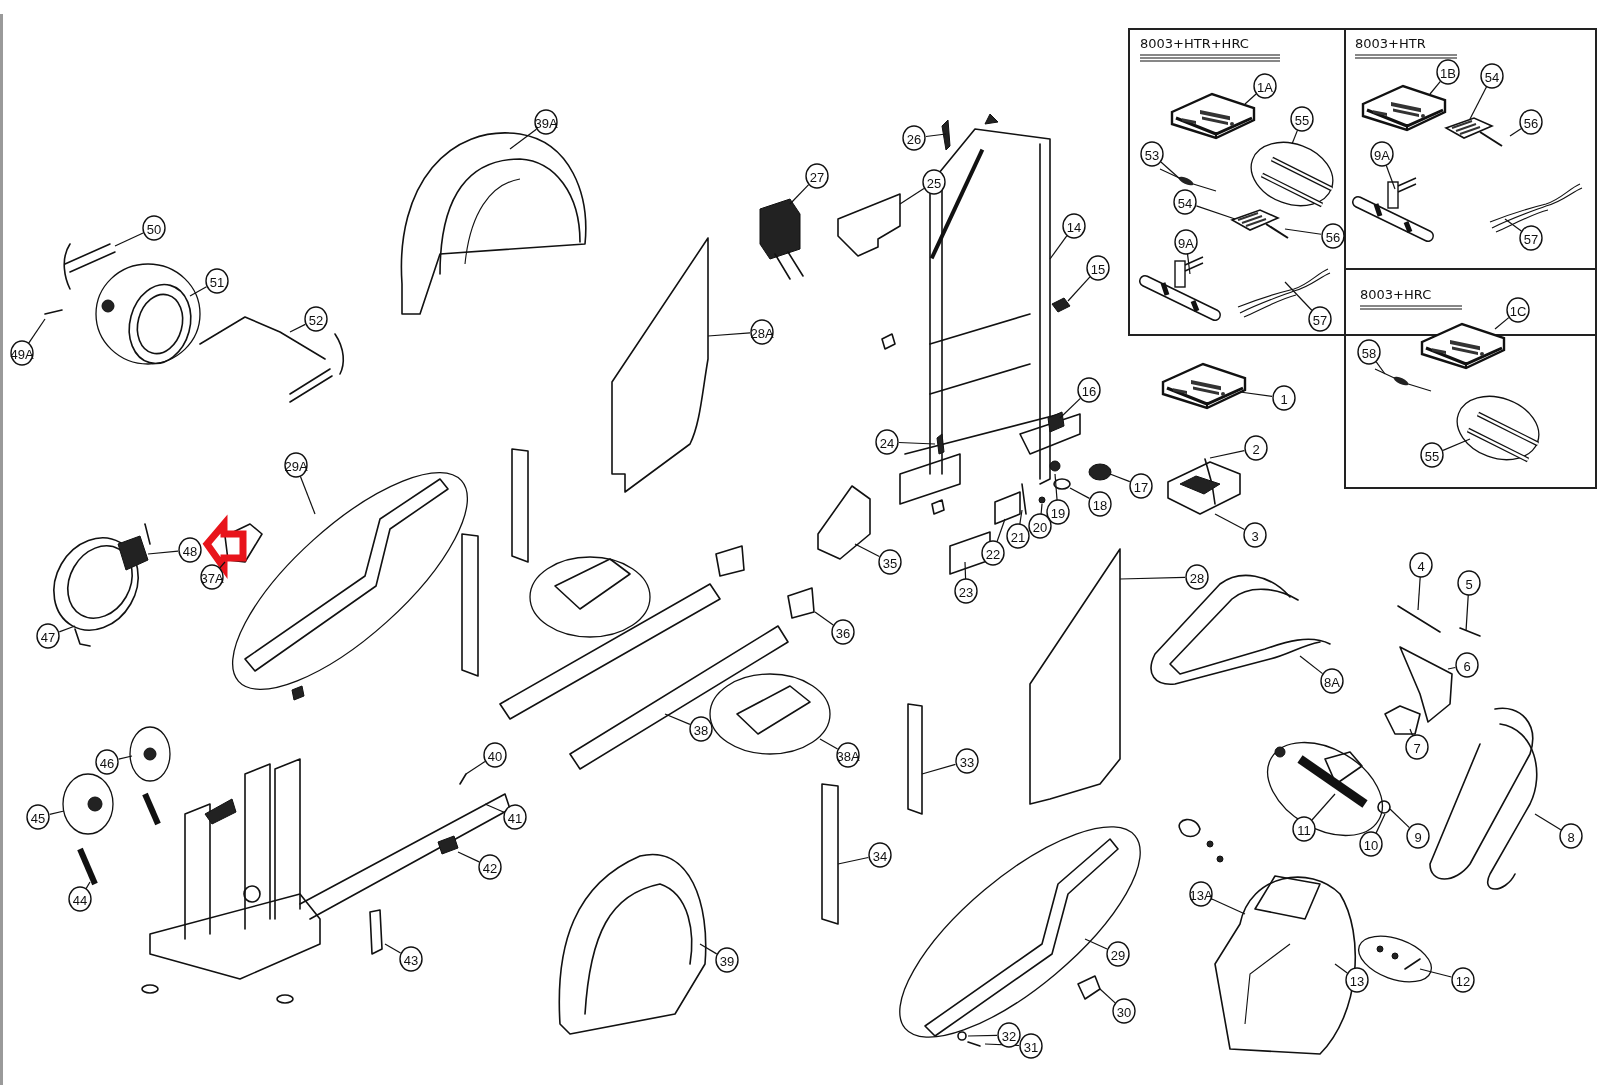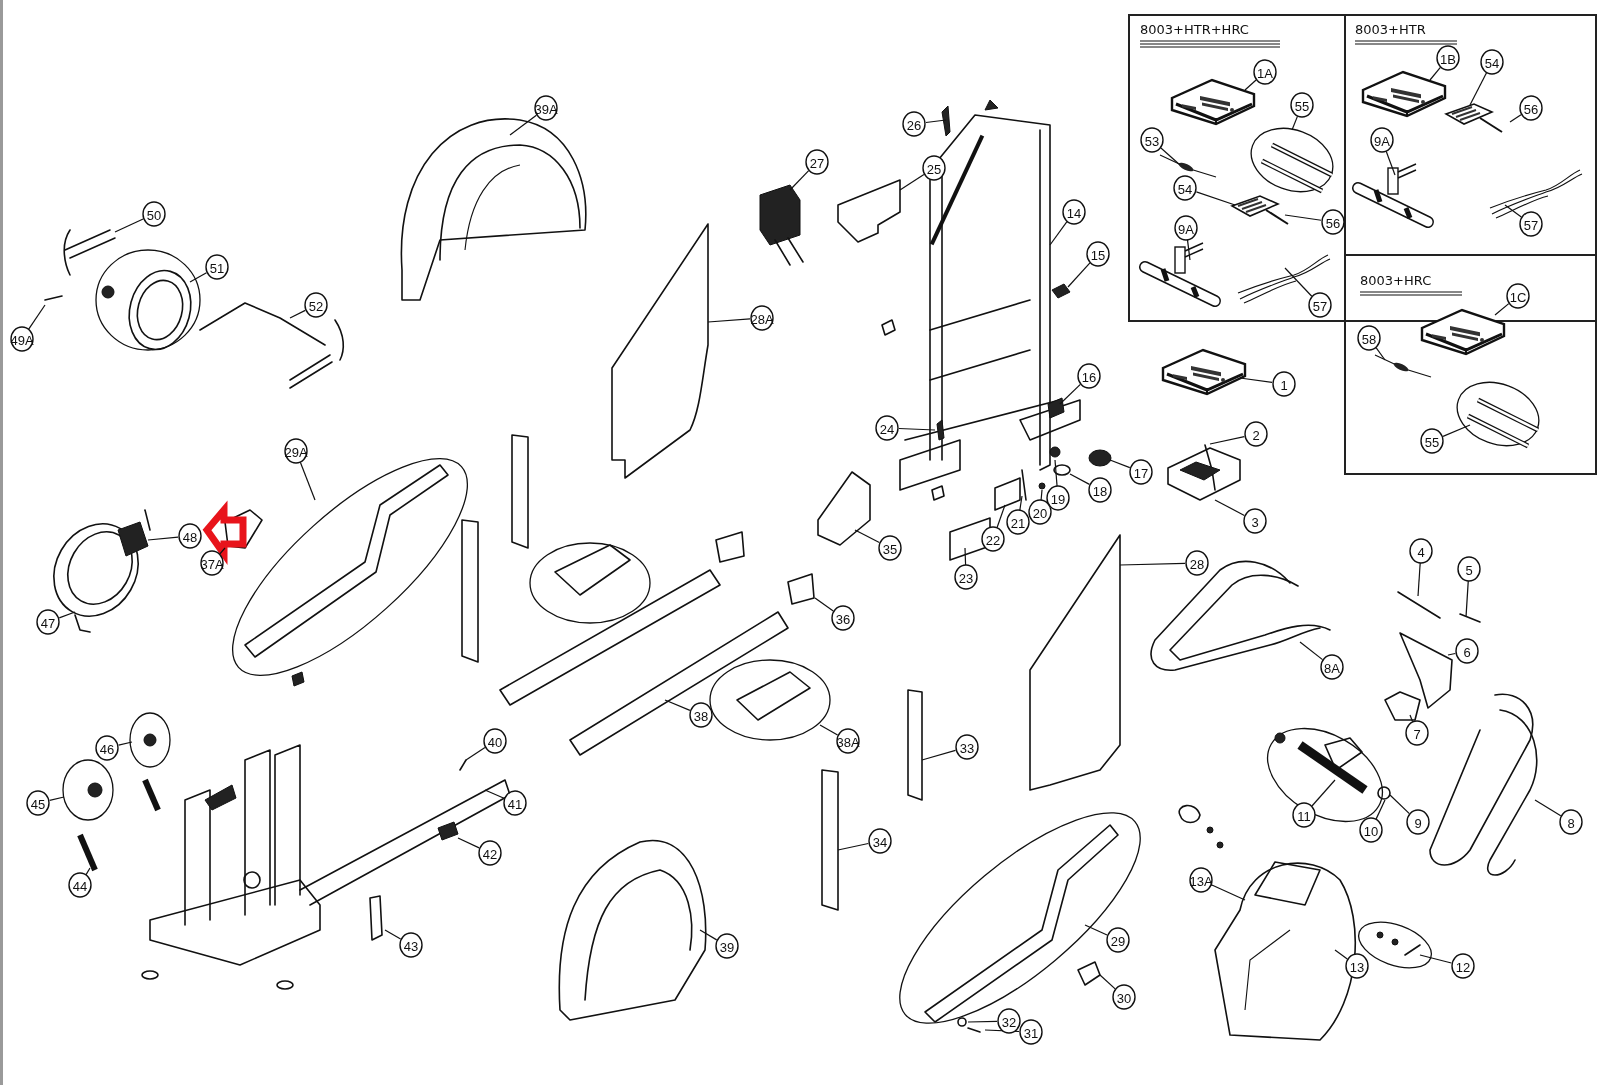--- a/index.html
+++ b/index.html
@@ -1,18 +1,18 @@
 <!DOCTYPE html>
 <html><head>
 <meta charset="utf-8">
 <style>
   html, body { margin: 0; padding: 0; background: #ffffff; }
   body { width: 1600px; height: 1085px; position: relative; overflow: hidden;
          font-family: "Liberation Sans", sans-serif; }
-  #frame { position: absolute; left: 0; top: 0; width: 1600px; height: 997px; }
+  #frame { position: absolute; left: 0; top: 14px; width: 1600px; height: 997px; }
   .left-edge { position: absolute; left: 0; top: 0; width: 3px; height: 1085px; background: #9a9a9a; }
   svg { position: absolute; left: 0; top: 0; }
   .callout-text { font-family: "Liberation Sans Narrow", "Liberation Sans", sans-serif; font-size: 13px; fill: #111; text-anchor: middle; dominant-baseline: central; }
   .panel-title { font-family: "DejaVu Sans", sans-serif; font-size: 13px; fill: #111; }
   .part { fill: none; stroke: #111; stroke-width: 1.6; stroke-linejoin: round; stroke-linecap: round; }
   .part-thin { fill: none; stroke: #111; stroke-width: 1.1; }
   .part-fill { fill: #222; stroke: #111; stroke-width: 1; }
   .leader { stroke: #111; stroke-width: 1.2; fill: none; }
   .bubble { fill: #fff; stroke: #111; stroke-width: 1.4; }
   .group-ellipse { fill: none; stroke: #111; stroke-width: 1.3; }

